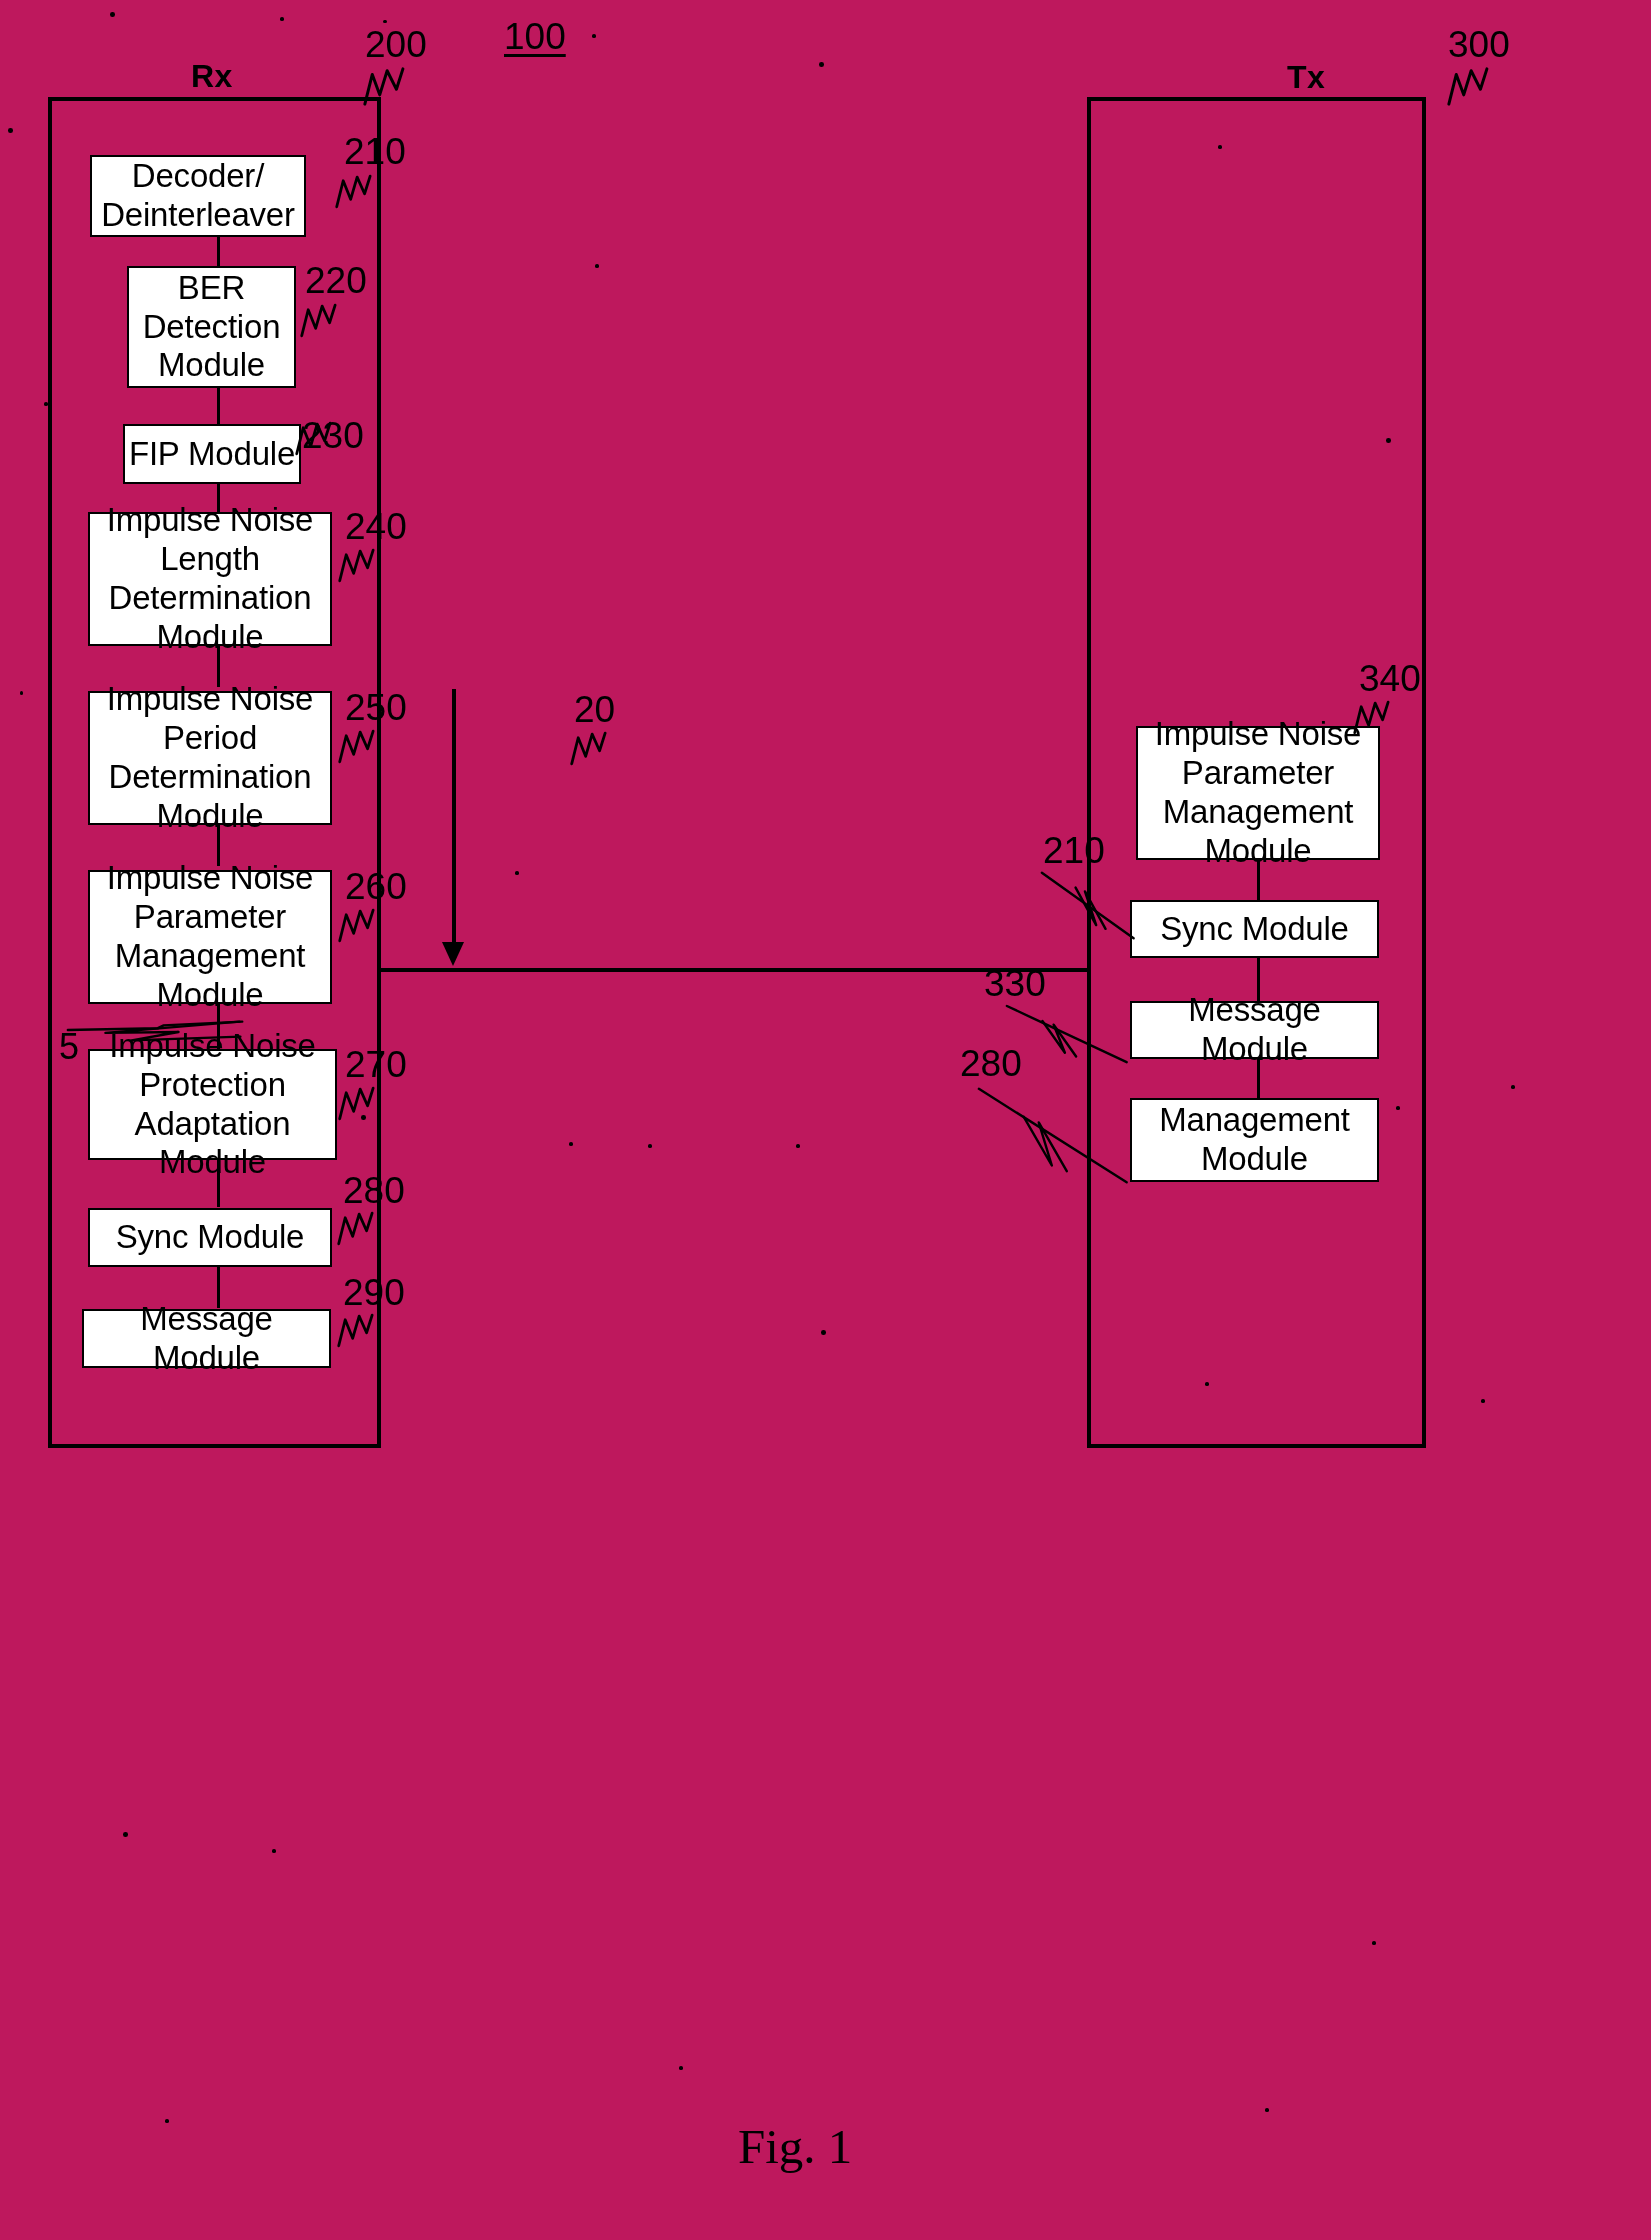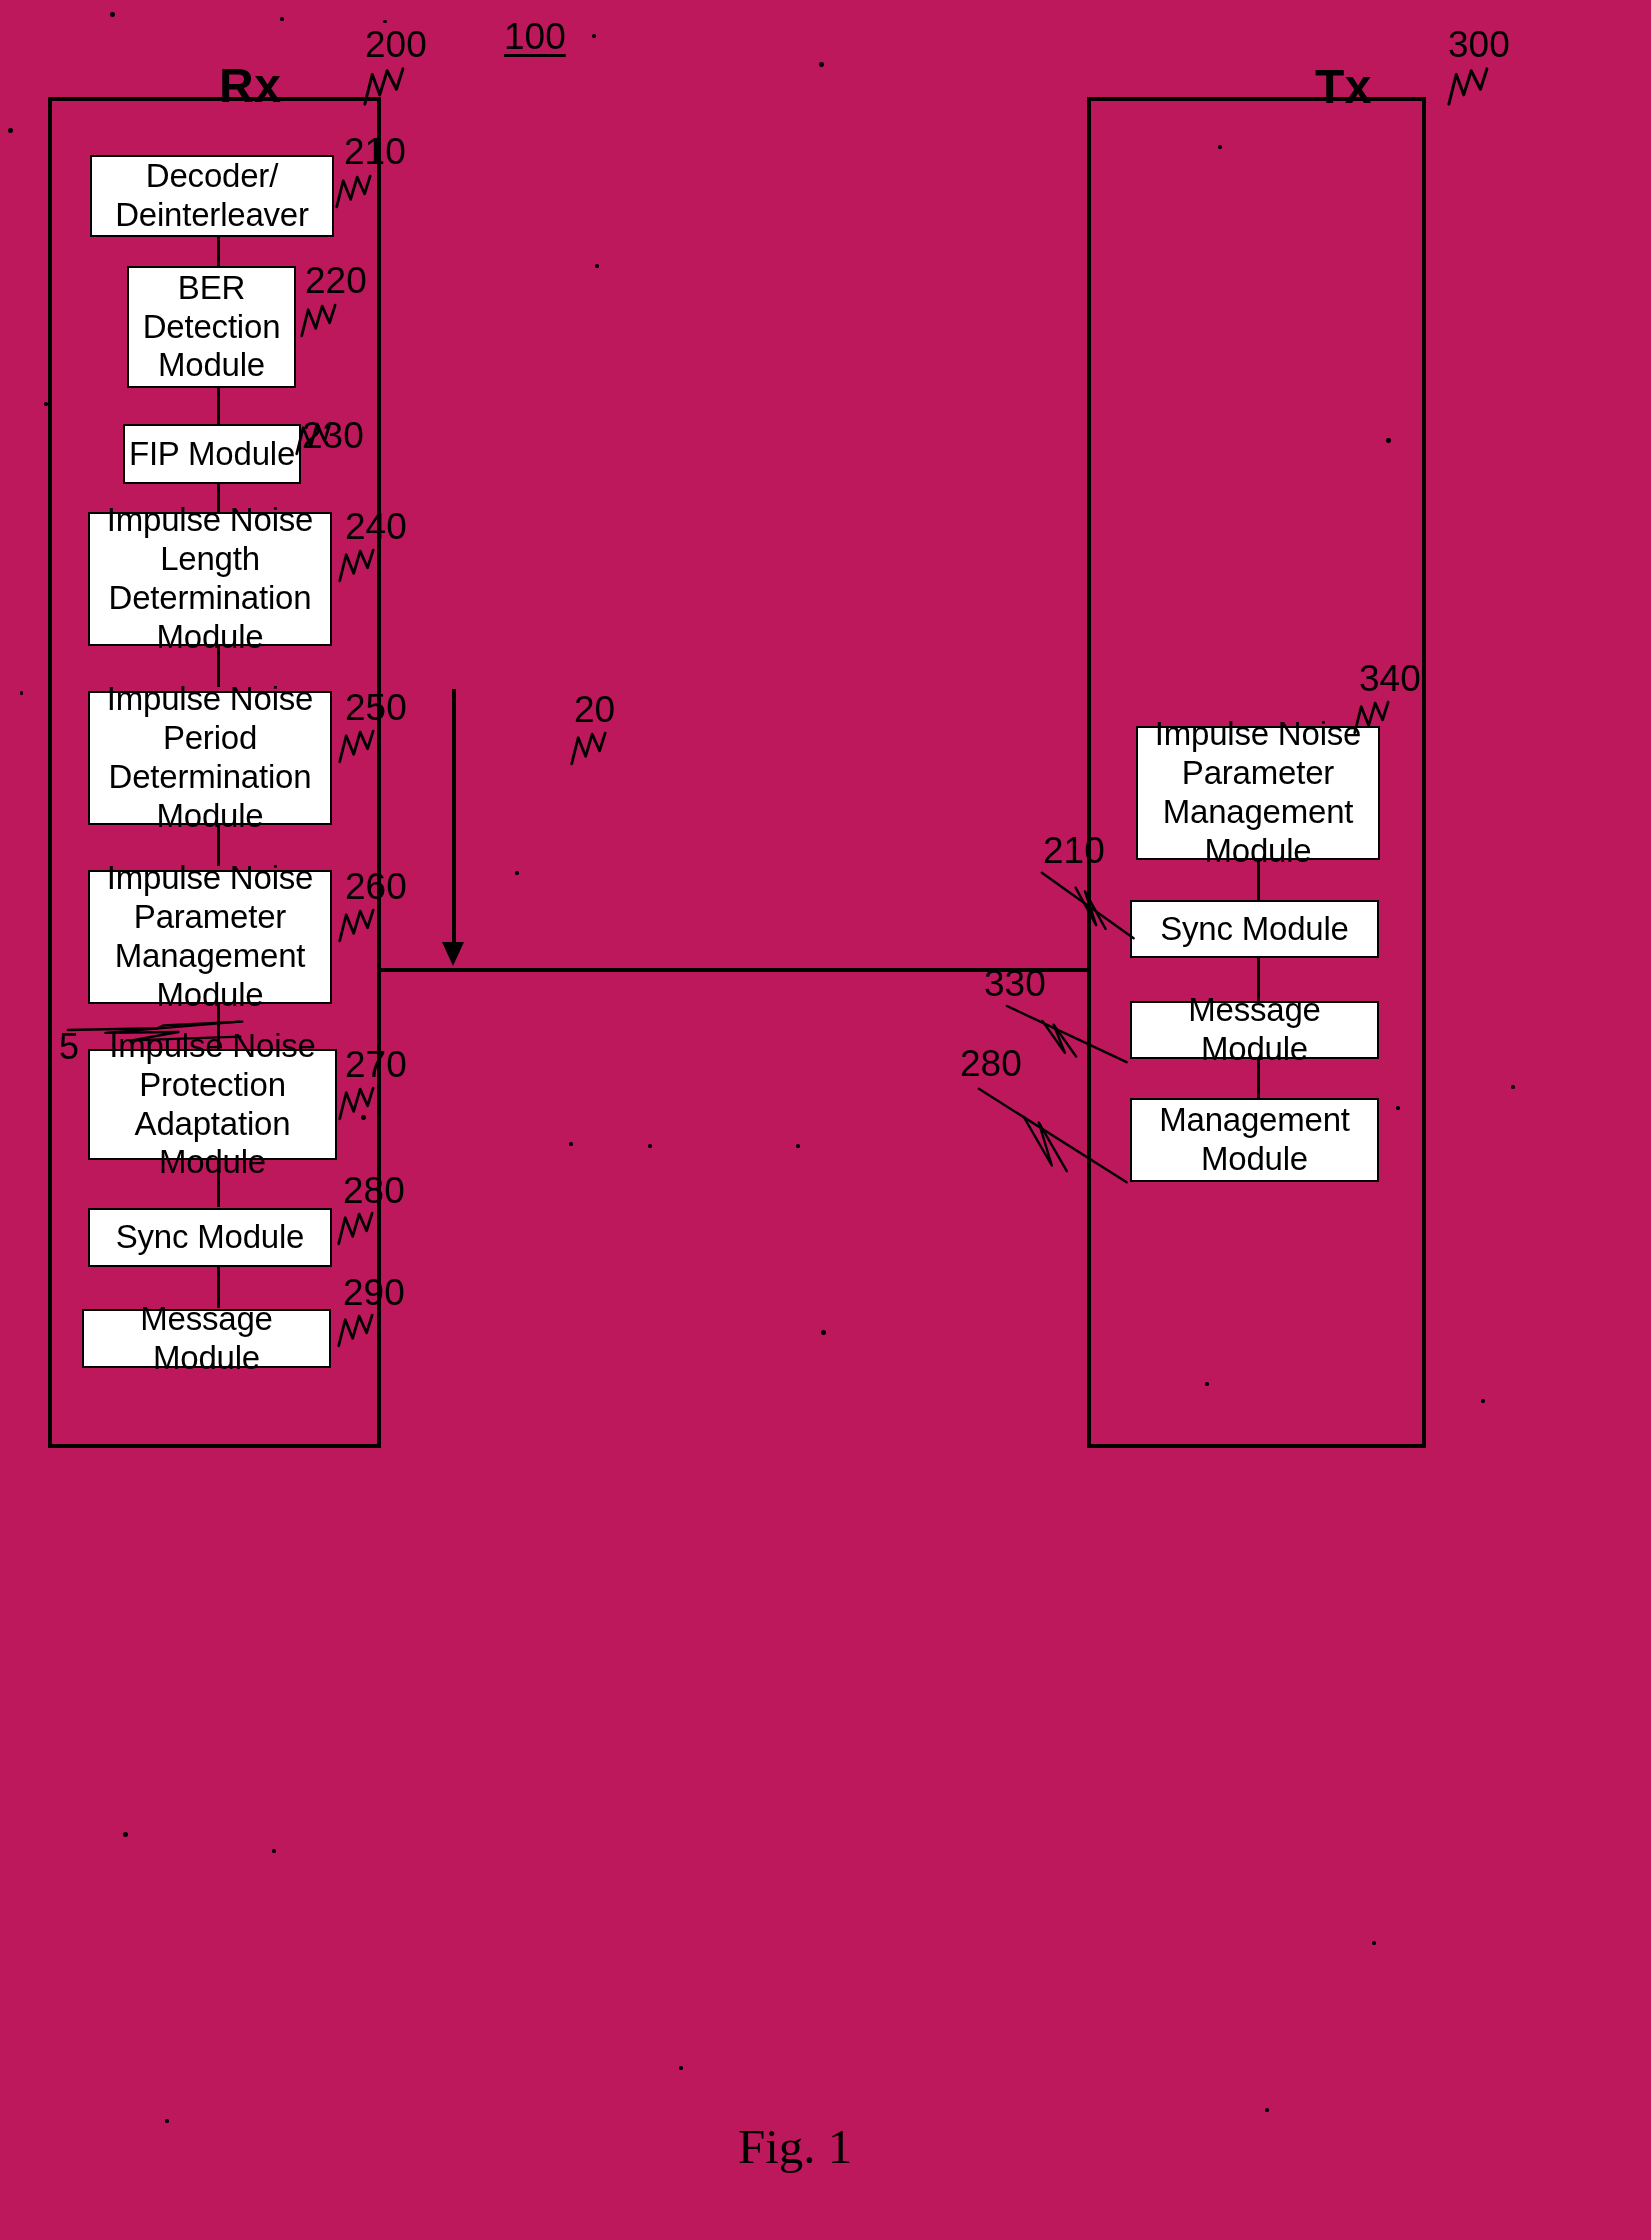--- a/index.html
+++ b/index.html
@@ -38,24 +38,23 @@
     font-size: 33px;
     line-height: 1.18;
     letter-spacing: -0.2px;
     padding: 1.9px 3.7px;
     white-space: pre-line;
   }
 
   
   .unit-label {
     position: absolute;
-    font-size: 48px;
+    font-size: 32px;
     font-weight: bold;
     letter-spacing: 0.5px;
-    margin-left: 28px;
   }
 
   
   .ref {
     position: absolute;
     font-size: 37px;
     letter-spacing: 0px;
   }
   .ref-100 {
     position: absolute;
@@ -164,21 +163,21 @@
 
   <div class="vline" style="left:217px;top:236px;height:30px;"></div>
   <div class="vline" style="left:217px;top:387px;height:37px;"></div>
   <div class="vline" style="left:217px;top:473px;height:39px;"></div>
   <div class="vline" style="left:217px;top:645px;height:42px;"></div>
   <div class="vline" style="left:217px;top:825px;height:41px;"></div>
   <div class="vline" style="left:217px;top:1004px;height:45px;"></div>
   <div class="vline" style="left:217px;top:1160px;height:47px;"></div>
   <div class="vline" style="left:217px;top:1267px;height:41px;"></div>
 
-  <div class="module" style="left:90px;top:155px;width:244px;height:82px;">
+  <div class="module" style="left:90px;top:155px;width:216px;height:82px;">
     <span>Decoder/
 Deinterleaver</span>
   </div>
 
   <div class="module" style="left:127px;top:266px;width:169px;height:122px;">
     <span>BER
 Detection
 Module</span>
   </div>
 

